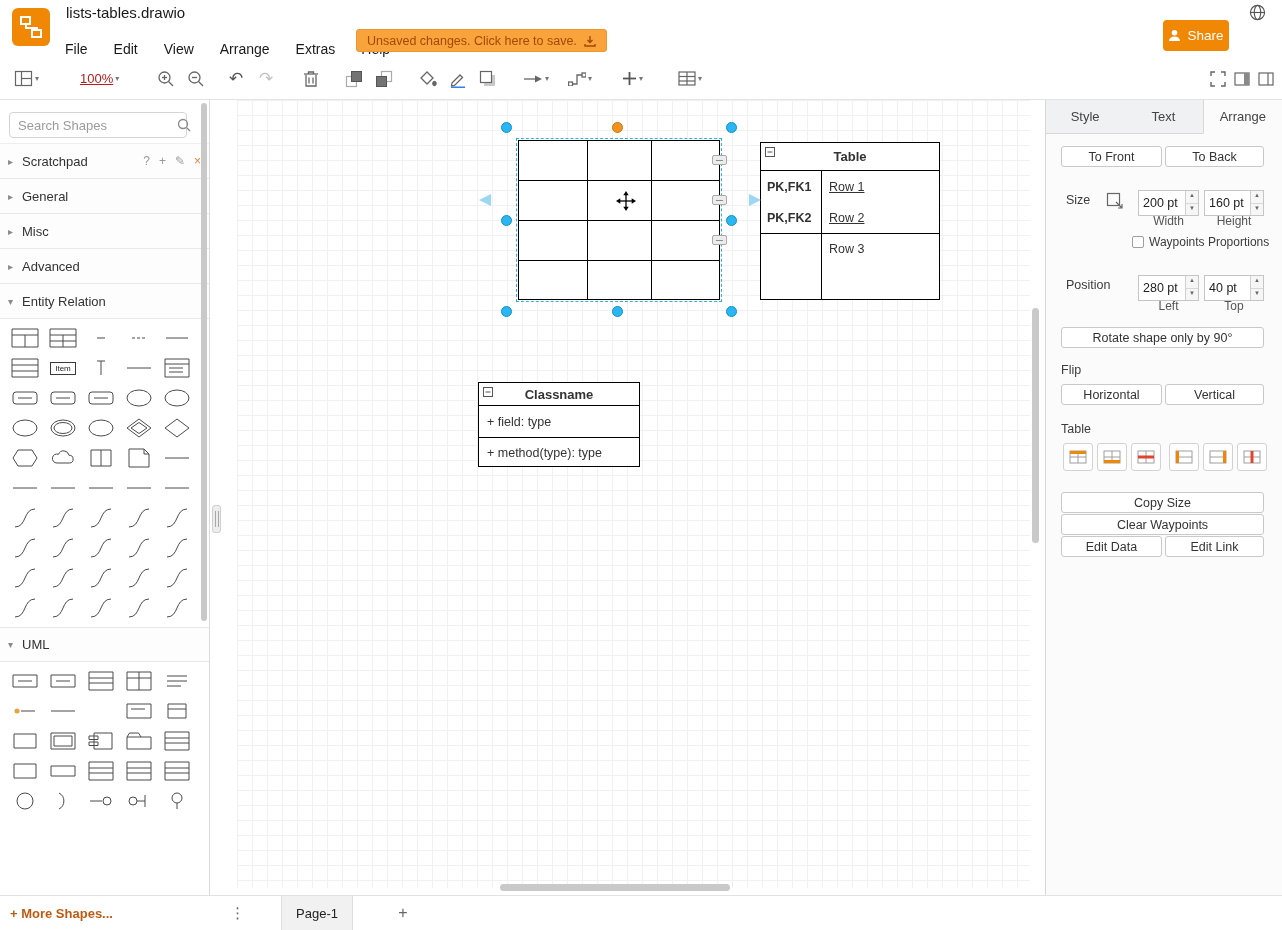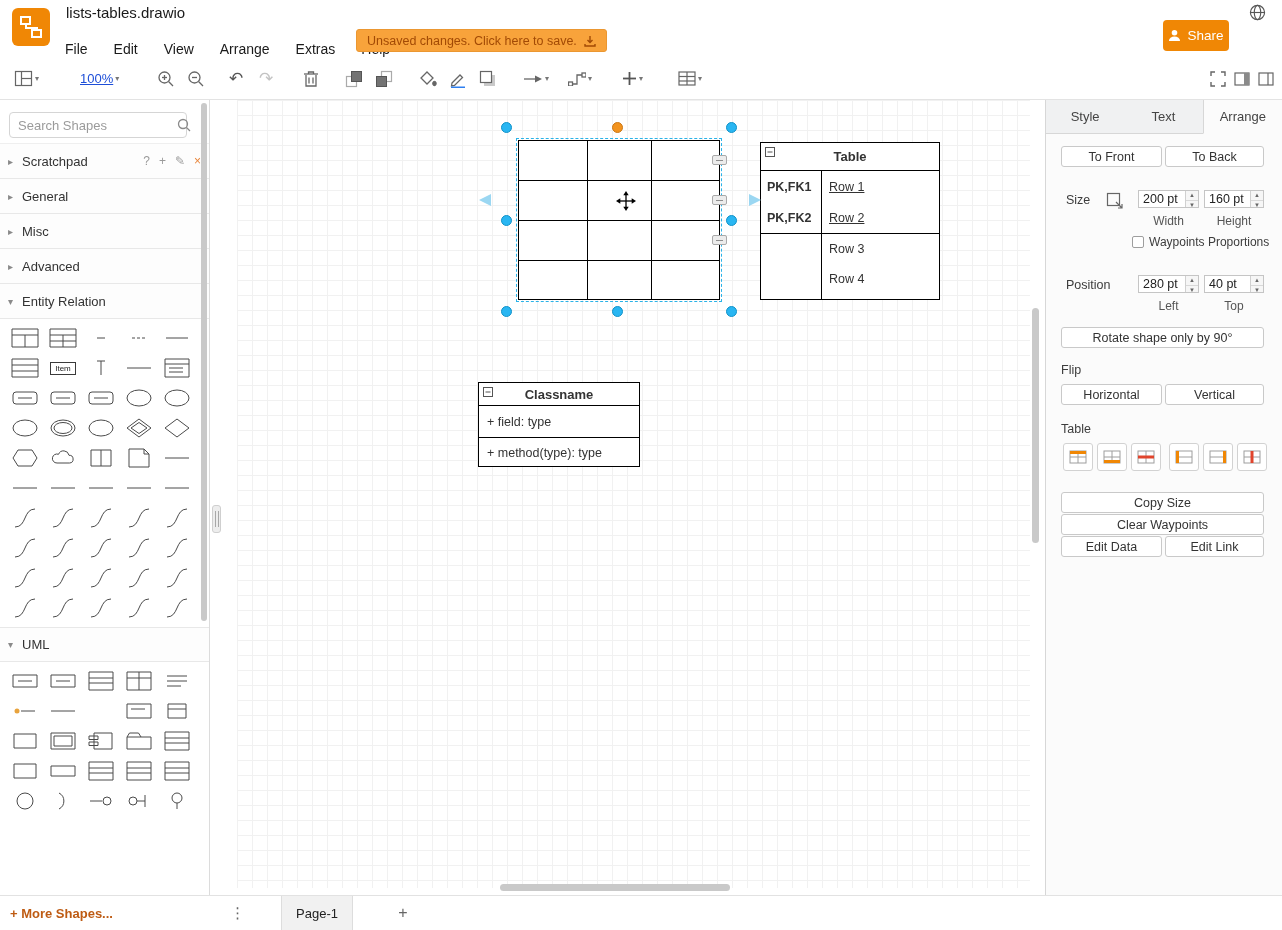--- a/index.html
+++ b/index.html
@@ -16,21 +16,21 @@
   .globe{position:absolute;left:1249px;top:4px;}
   .share-btn{position:absolute;left:1163px;top:20px;width:66px;height:31px;background:#F08705;border-radius:4px;color:#fff;display:flex;align-items:center;justify-content:center;gap:6px;font-size:13.5px;}
 
   
   .toolbar{position:absolute;top:57px;left:0;width:1282px;height:43px;background:#fff;border-bottom:1px solid #e3e3e3;z-index:25;}
   .tbtn{position:absolute;top:9px;height:25px;display:flex;align-items:center;gap:2px;color:#5f5f5f;}
   .tbtn svg{display:block;}
   .caret{font-size:8px;color:#777;line-height:1;}
   .glyph{font-size:17px;color:#555;line-height:1;}
   .glyph.disabled{color:#c3c3c3;}
-  .zoom-label{font-size:13px;color:#1d4ed8;text-decoration:underline;}
+  .zoom-label{font-size:13px;color:#b91c1c;text-decoration:underline;}
 
   
   .sidebar{position:absolute;top:100px;left:0;width:210px;height:795px;background:#fff;border-right:1px solid #dcdcdc;overflow:hidden;}
   .search-wrap{position:relative;height:44px;border-bottom:1px solid #efefef;}
   .search-input{position:absolute;left:9px;top:12px;width:178px;height:26px;border:1px solid #d5d5d5;border-radius:4px;padding:0 26px 0 8px;font-size:13px;color:#444;font-family:"Liberation Sans",sans-serif;background:#fff;}
   .search-input::placeholder{color:#9b9b9b;}
   .search-icon{position:absolute;right:18px;top:18px;}
   .side-section{height:35px;border-bottom:1px solid #e8e8e8;display:flex;align-items:center;padding:0 8px 0 8px;font-size:13px;color:#333;background:#fdfdfd;cursor:pointer;}
   .side-section .tri{color:#8a8a8a;font-size:10px;margin-right:6px;width:8px;}
   .sp-icons{margin-left:auto;display:flex;gap:9px;font-size:12px;color:#9a9a9a;}
@@ -83,21 +83,21 @@
   .h-scroll{position:absolute;left:290px;top:784px;width:230px;height:7px;background:#c9c9c9;border-radius:4px;}
 
   
   .format{position:absolute;left:1045px;top:100px;width:237px;height:795px;background:#fbfbfb;border-left:1px solid #d7d7d7;font-size:12.5px;color:#3c3c3c;}
   .ftabs{height:34px;display:flex;background:#f0f1f2;border-bottom:1px solid #4d7c0f;}
   .ftab{flex:1;display:flex;align-items:center;justify-content:center;font-size:13px;color:#444;cursor:pointer;border-bottom:1px solid #d7d7d7;margin-bottom:-1px;}
   .ftab.active{background:#fbfbfb;border-left:1px solid #d7d7d7;border-bottom:1px solid #fbfbfb;}
   .pbtn{position:absolute;height:21px;background:#fff;border:1px solid #c9c9c9;border-radius:3px;display:flex;align-items:center;justify-content:center;font-size:12.5px;color:#333;cursor:pointer;}
   .plabel{position:absolute;color:#3c3c3c;}
   .sublabel{position:absolute;text-align:center;font-size:12px;color:#555;}
-  .num-wrap{position:absolute;height:18px;background:#fff;border:1px solid #c5c5c5;}
+  .num-wrap{position:absolute;height:26px;background:#fff;border:1px solid #c5c5c5;}
   .num-wrap input{position:absolute;left:0;top:0;width:100%;height:100%;border:0;padding:0 16px 0 4px;font-size:12.5px;font-family:"Liberation Sans",sans-serif;color:#222;background:transparent;}
   .stepper{position:absolute;right:0;top:0;bottom:0;width:13px;border-left:1px solid #d0d0d0;background:#f6f6f6;display:flex;flex-direction:column;}
   .stepper span{flex:1;font-size:6px;color:#666;text-align:center;line-height:9px;cursor:pointer;}
   .stepper span:first-child{border-bottom:1px solid #d8d8d8;}
   .checkbox{position:absolute;width:12px;height:12px;border:1px solid #9e9e9e;background:#fff;border-radius:2px;cursor:pointer;}
   .iconbtn{position:absolute;width:30px;height:28px;background:#fff;border:1px solid #d2d2d2;border-radius:3px;display:flex;align-items:center;justify-content:center;cursor:pointer;}
   .autosize-btn{position:absolute;left:58px;top:90px;width:21px;height:21px;display:flex;align-items:center;justify-content:center;cursor:pointer;}
 
   
   .bottombar{position:absolute;left:0;top:895px;width:1282px;height:35px;background:#fff;border-top:1px solid #e2e2e2;z-index:20;}
@@ -792,24 +792,20 @@
     </div>
     <div class="er-row" style="top:59px;height:31px;">
       <span class="er-key">PK,FK2</span>
       <span class="er-val u">Row 2</span>
     </div>
     <div class="er-div"></div>
     <div class="er-row" style="top:91px;height:30px;">
       <span class="er-key"></span>
       <span class="er-val">Row 3</span>
     </div>
-    <div class="er-row" style="top:121px;height:30px;">
-      <span class="er-key"></span>
-      <span class="er-val">Row 4</span>
-    </div>
   </div>
 
 
   <div class="shape-box" style="left:268px;top:282px;width:162px;height:85px;">
     <div class="shape-head">
       <svg class="collapse-icon" width="10" height="10" viewBox="0 0 10 10" fill="none" stroke="#555" stroke-width="1">
           <rect x="0.5" y="0.5" width="9" height="9"></rect>
           <line x1="2.5" y1="5" x2="7.5" y2="5"></line>
         </svg>
       <span>Classname</span>

